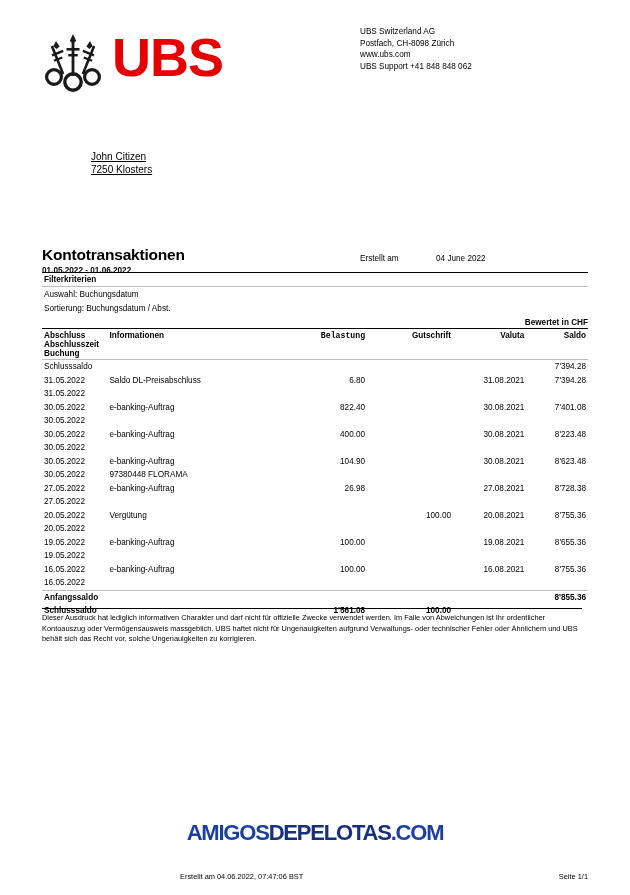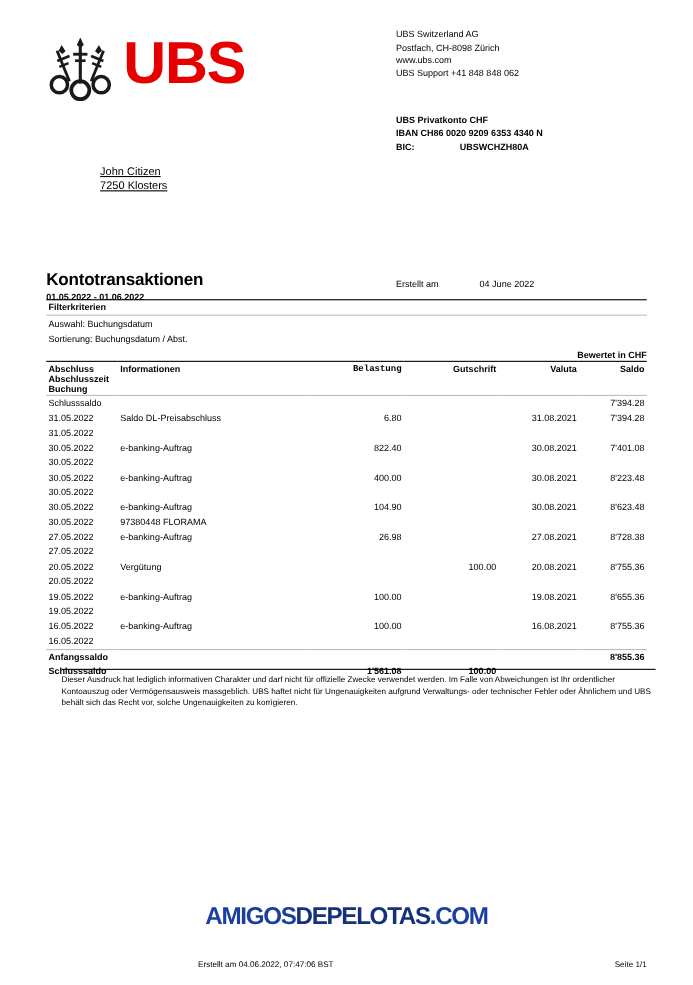--- a/index.html
+++ b/index.html
@@ -188,21 +188,20 @@
   
   .disclaimer {
     position: absolute;
     left: 42px;
     top: 608px;
     width: 540px;
     font-size: 7.4px;
     line-height: 10.5px;
     border-top: 1px solid #000;
     padding-top: 4px;
-    margin-left: 14px;
   }
 
   
   .watermark {
     position: absolute;
     left: 0;
     top: 820px;
     width: 630px;
     text-align: center;
     font-size: 22px;
@@ -270,27 +269,20 @@
 
     <div class="logo-word">UBS</div>
 
     <div class="company-block">
       <div>UBS Switzerland AG</div>
       <div>Postfach, CH-8098 Zürich</div>
       <div>www.ubs.com</div>
       <div>UBS Support +41 848 848 062</div>
     </div>
 
-    <div class="account-block">
-      <div>UBS Privatkonto CHF</div>
-      <div>IBAN CH86 0020 9209 6353 4340 N</div>
-      <div class="bic-row">
-        <span class="bic-label">BIC:</span><span>UBSWCHZH80A</span>
-      </div>
-    </div>
   </div>
 
   <div class="addressee">
     <div>John Citizen</div>
     <div>7250 Klosters</div>
   </div>
 
   <div class="title-wrap">
     <div class="doc-title">Kontotransaktionen</div>
     <div class="created-label">Erstellt am</div>

